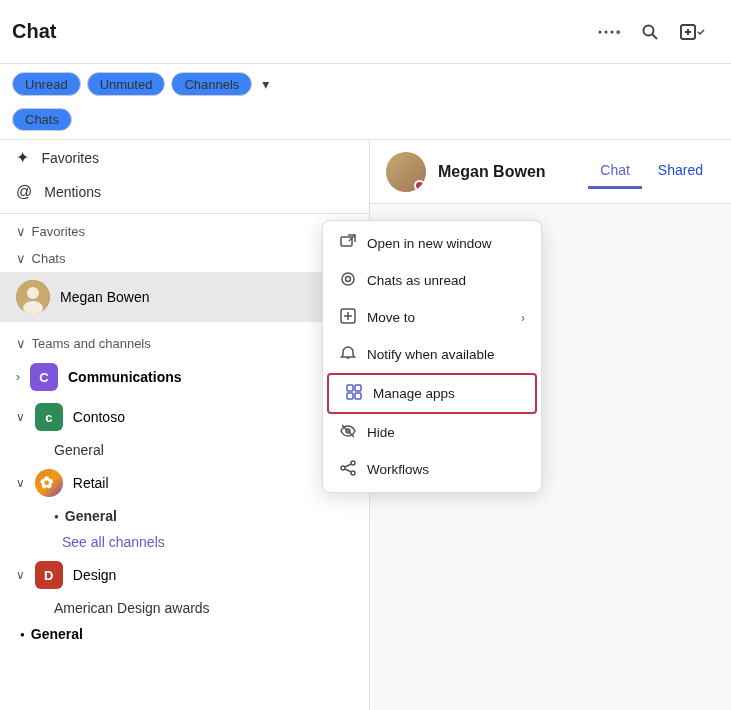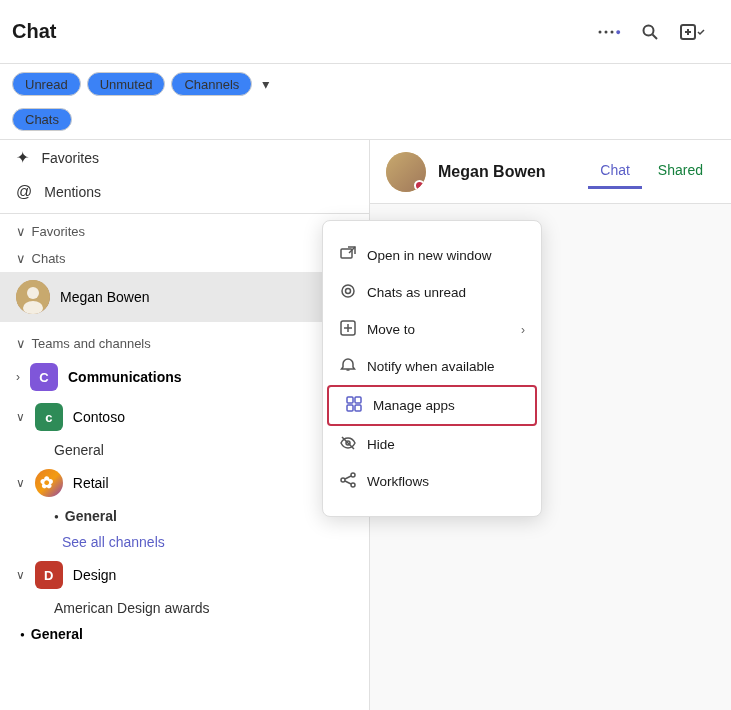--- a/index.html
+++ b/index.html
@@ -210,41 +210,41 @@
       flex: 1;
     }
     .tab-bar {
       display: flex;
       gap: 4px;
     }
     .tab {
       padding: 8px 12px;
       font-size: 14px;
       cursor: pointer;
-      color: #15803d;
+      color: #1d4ed8;
       border-bottom: 3px solid transparent;
       font-weight: 500;
     }
     .tab.active {
       color: #5b5fc7;
       border-bottom: 3px solid #5b5fc7;
     }
 
     
     .context-menu {
       position: absolute;
       left: 322px;
       top: 220px;
       width: 220px;
       background: #fff;
       border: 1px solid #ddd;
       border-radius: 8px;
       box-shadow: 0 4px 20px rgba(0,0,0,0.15);
       z-index: 100;
-      padding: 16px 0;
+      padding: 4px 0;
     }
     .menu-item {
       display: flex;
       align-items: center;
       padding: 9px 16px;
       cursor: pointer;
       font-size: 13.5px;
       color: #1a1a1a;
       gap: 10px;
     }

